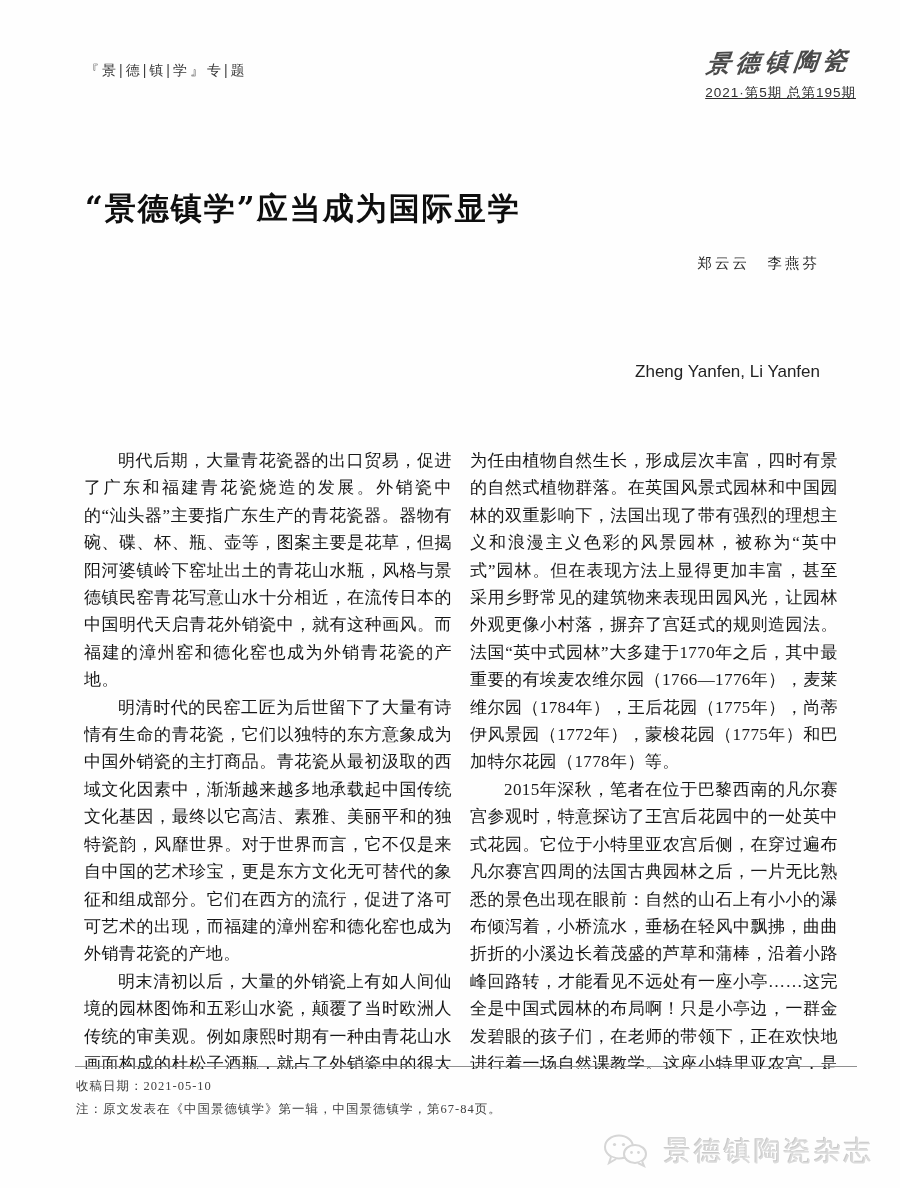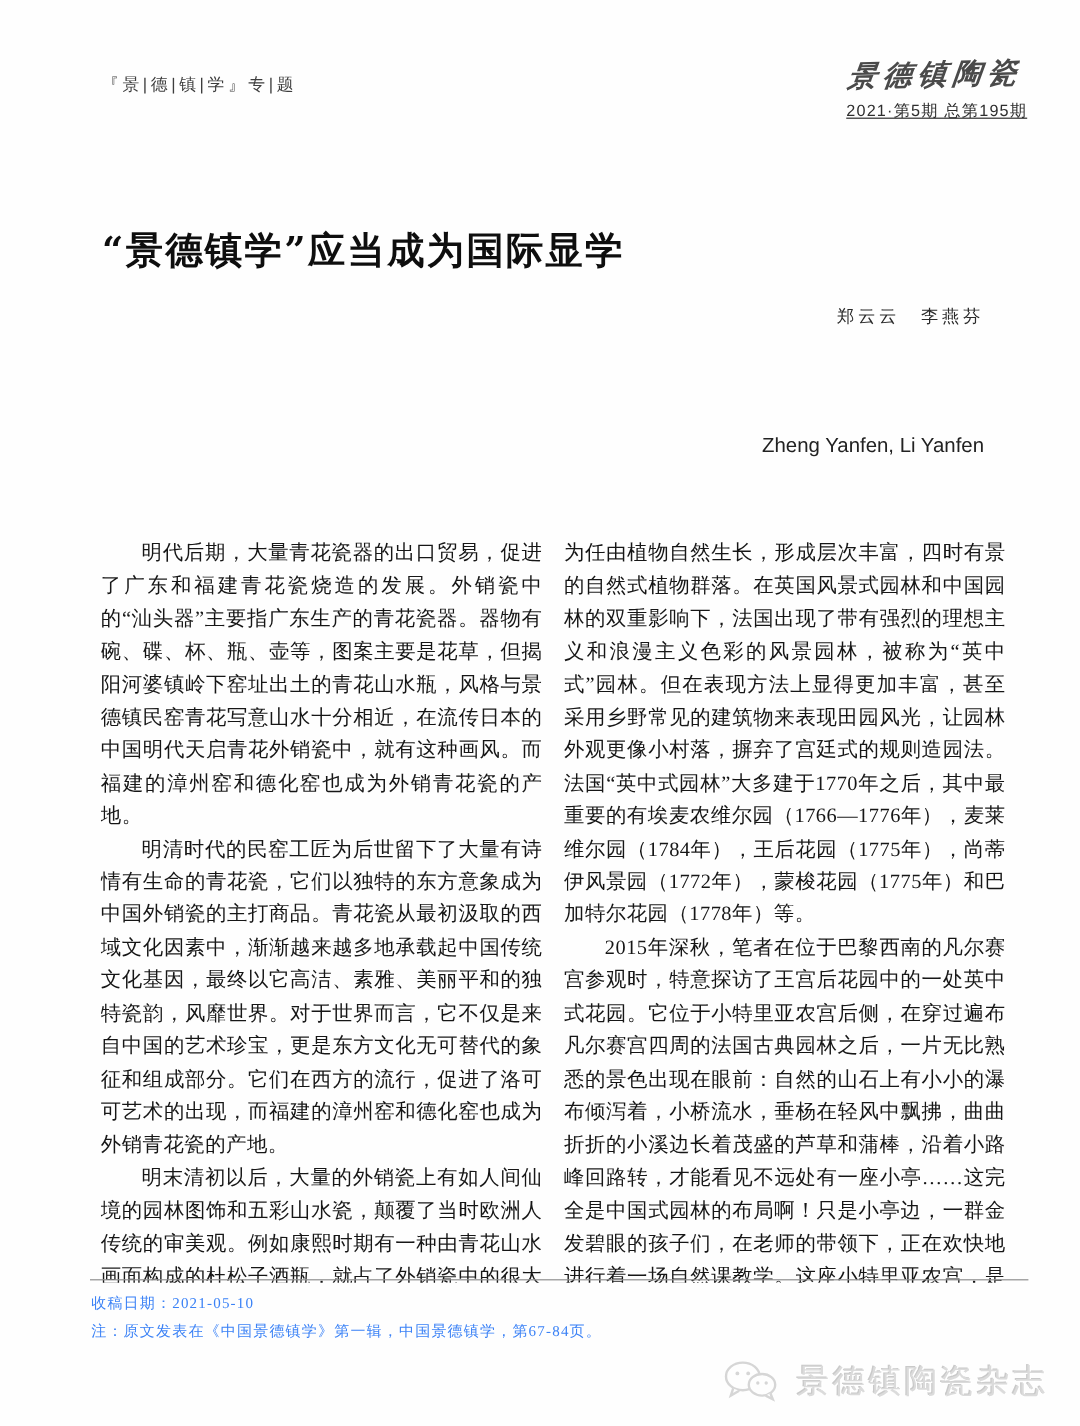--- a/index.html
+++ b/index.html
@@ -84,21 +84,21 @@
   .column p { text-indent: 2em; }
   .column-right p:first-child { text-indent: 0; }
 
   
   .footer-rule {
     position: absolute; top: 1066px; left: 75px; width: 782px;
     border: 0; border-top: 1.5px solid #8f8f8f; height: 0;
   }
   .footer-note {
     position: absolute; left: 76px;
-    font-size: 12.5px; color: #3b82f6;
+    font-size: 12.5px; color: #404040;
     letter-spacing: 1px;
   }
   .footer-note.received { top: 1078px; }
   .footer-note.source   { top: 1101px; }
 
   
   .watermark {
     position: absolute; top: 1132px; right: 26px;
     display: flex; align-items: center; gap: 16px;
     color: #d9d9d9;

